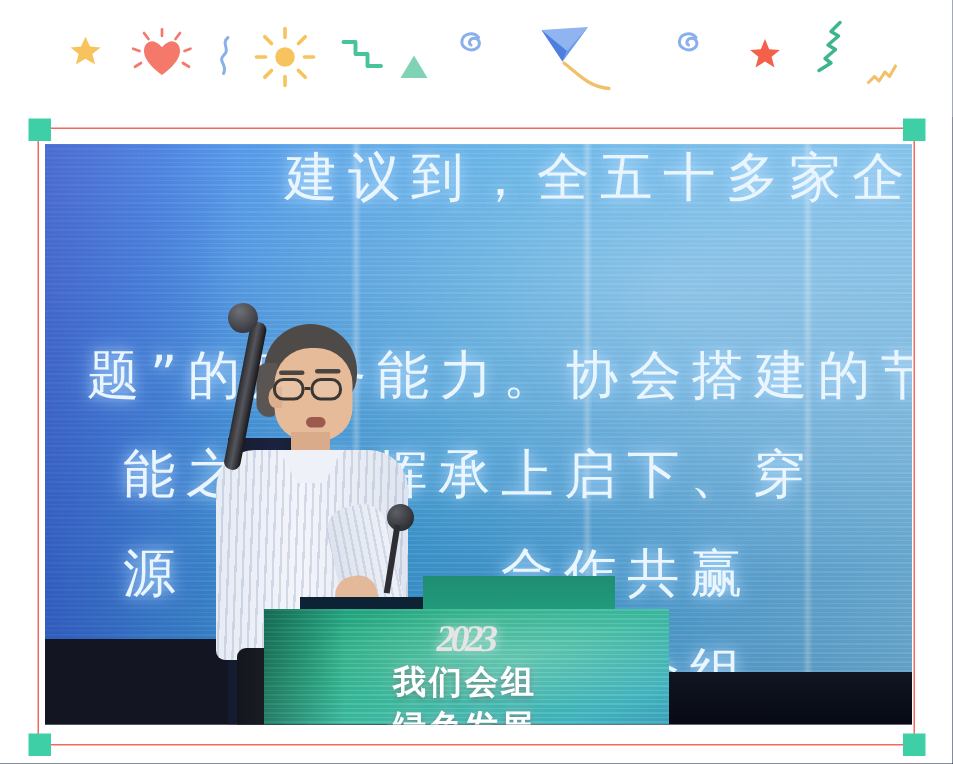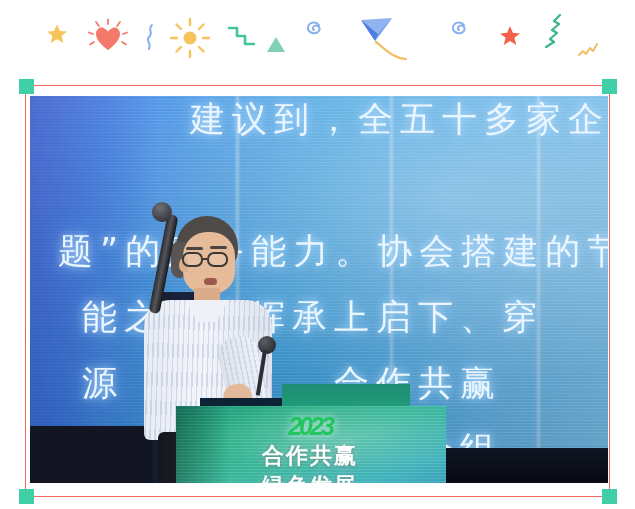--- a/index.html
+++ b/index.html
@@ -231,22 +231,22 @@
   .podium-shade{
     position:absolute;left:146px;top:310px;width:54px;height:77px;
     background:linear-gradient(to right,rgba(0,0,0,.30),rgba(0,0,0,0));
   }
 
   .podium-mark{
     position:absolute;left:190px;top:318px;width:180px;text-align:center;
     z-index:4;pointer-events:none;
   }
   .script-logo{
-    color:#22c55e;font-size:25px;line-height:1;
-    font-family:Liberation Sans, sans-serif;font-style:italic;font-weight:700;
+    color:#e5e5e5;font-size:25px;line-height:1;
+    font-family:Liberation Serif, serif;font-style:italic;font-weight:700;
     text-shadow:0 0 8px rgba(255,255,255,.7);
     letter-spacing:-3px;
   }
   .podium-line{
     color:#ffffff;font-size:22px;line-height:1.18;margin-top:4px;
     font-family:"DejaVu Sans", sans-serif;font-weight:700;
     letter-spacing:2px;
     text-shadow:0 1px 5px rgba(0,0,0,.35), 0 0 8px rgba(255,255,255,.45);
   }
 </style>
@@ -407,17 +407,17 @@
   <span class="standmic-head"></span>
   <span class="standmic-arm"></span>
 
   <span class="podium-top2"></span>
   <span class="podium-top"></span>
   <span class="podium-body"></span>
   <span class="podium-shade"></span>
 
   <div class="podium-mark">
     <div class="script-logo">2023</div>
-    <div class="podium-line">合作共赢</div>
+    <div class="podium-line">我们会组</div>
     <div class="podium-line">绿色发展</div>
   </div>
 
 </div>
 
 </body></html>

